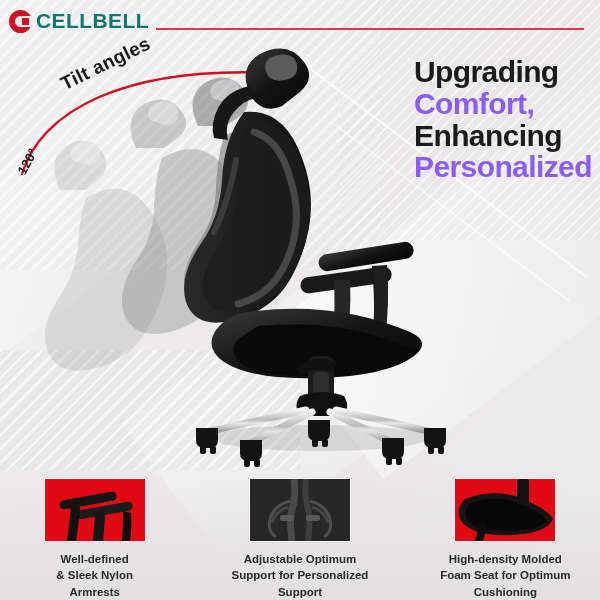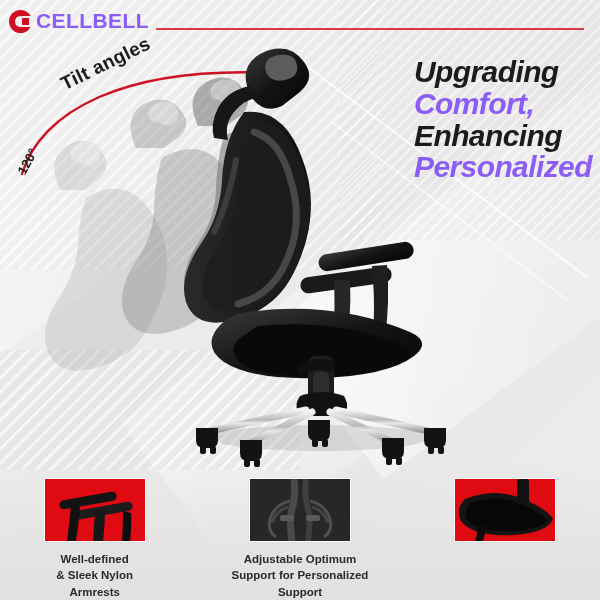--- a/index.html
+++ b/index.html
@@ -35,33 +35,33 @@
   .bg-bottom{position:absolute;left:0;bottom:0;width:600px;height:140px;
     background:linear-gradient(180deg,rgba(236,234,234,0),#e4e2e2 70%,#e2e0e0 100%);}
 
   
   .logo{position:absolute;left:9px;top:9px;display:flex;align-items:center;gap:4px;}
   .logo-mark{position:relative;width:23px;height:23px;}
   .logo-mark .ring{position:absolute;inset:0;border-radius:50%;
     border:6px solid #cf1022;box-sizing:border-box;}
   .logo-mark .gap{position:absolute;right:-1px;top:6px;width:11px;height:11px;background:#f1efef;}
   .logo-mark .dot{position:absolute;right:3px;top:8px;width:7px;height:7px;background:#cf1022;}
-  .logo-text{font-size:21px;font-weight:bold;color:#8b5cf6;letter-spacing:.4px;}
+  .logo-text{font-size:21px;font-weight:bold;color:#0f766e;letter-spacing:.4px;}
   .header-rule{position:absolute;left:156px;top:28px;width:428px;height:2px;background:#d8394a;}
 
   
   .arc-wrap{position:absolute;left:0;top:28px;width:310px;height:150px;}
   .tilt-label{position:absolute;left:62px;top:46px;font-size:19px;font-weight:bold;color:#1b1b1b;
     transform:rotate(-26deg);transform-origin:left center;letter-spacing:.3px;white-space:nowrap;}
   .ang-120{position:absolute;left:14px;top:126px;font-size:13px;font-weight:bold;color:#1b1b1b;
     transform:rotate(-62deg);transform-origin:center;white-space:nowrap;}
   .ang-90{position:absolute;left:272px;top:41px;font-size:13px;font-weight:bold;color:#1b1b1b;white-space:nowrap;}
 
   
-  .headline{position:absolute;left:414px;top:56px;width:180px;font-style:italic;}
+  .headline{position:absolute;left:414px;top:56px;width:180px;}
   .headline div{font-size:30px;font-weight:bold;line-height:1.06;letter-spacing:-.6px;white-space:nowrap;}
   .hl-dark{color:#1b1b1b;}
   .hl-red{color:#8b5cf6;}
 
   
   .chair-stage{position:absolute;left:0;top:40px;width:460px;height:440px;}
 
   
   .features{position:absolute;left:0;top:478px;width:600px;display:flex;gap:16px;}
   .feature{width:200px;display:flex;flex-direction:column;align-items:center;}
@@ -256,16 +256,21 @@
     <div class="feature">
       <div class="thumb thumb-red">
         <svg width="100" height="62" viewBox="0 0 100 62">
           <rect width="100" height="62" fill="#e00a12"></rect>
           <path d="M10,20 q30,-12 58,0 q24,10 30,20 q-6,14 -40,16 q-40,2 -52,-14 q-6,-12 4,-22 z" fill="#141414"></path>
           <path d="M16,24 q28,-10 52,2 q20,8 24,16 q-10,10 -40,10 q-34,0 -40,-12 q-4,-10 4,-16 z" fill="#070707"></path>
           <rect x="62" y="0" width="12" height="26" rx="3" fill="#111"></rect>
           <path d="M24,44 q-2,12 -4,18 h8 q3,-10 4,-18 z" fill="#0b0b0b"></path>
         </svg>
       </div>
+      <div class="cap">
+        <div>High-density Molded</div>
+        <div>Foam Seat for Optimum</div>
+        <div>Cushioning</div>
+      </div>
     </div>
 
   </div>
 </div>
 
 </body></html>

